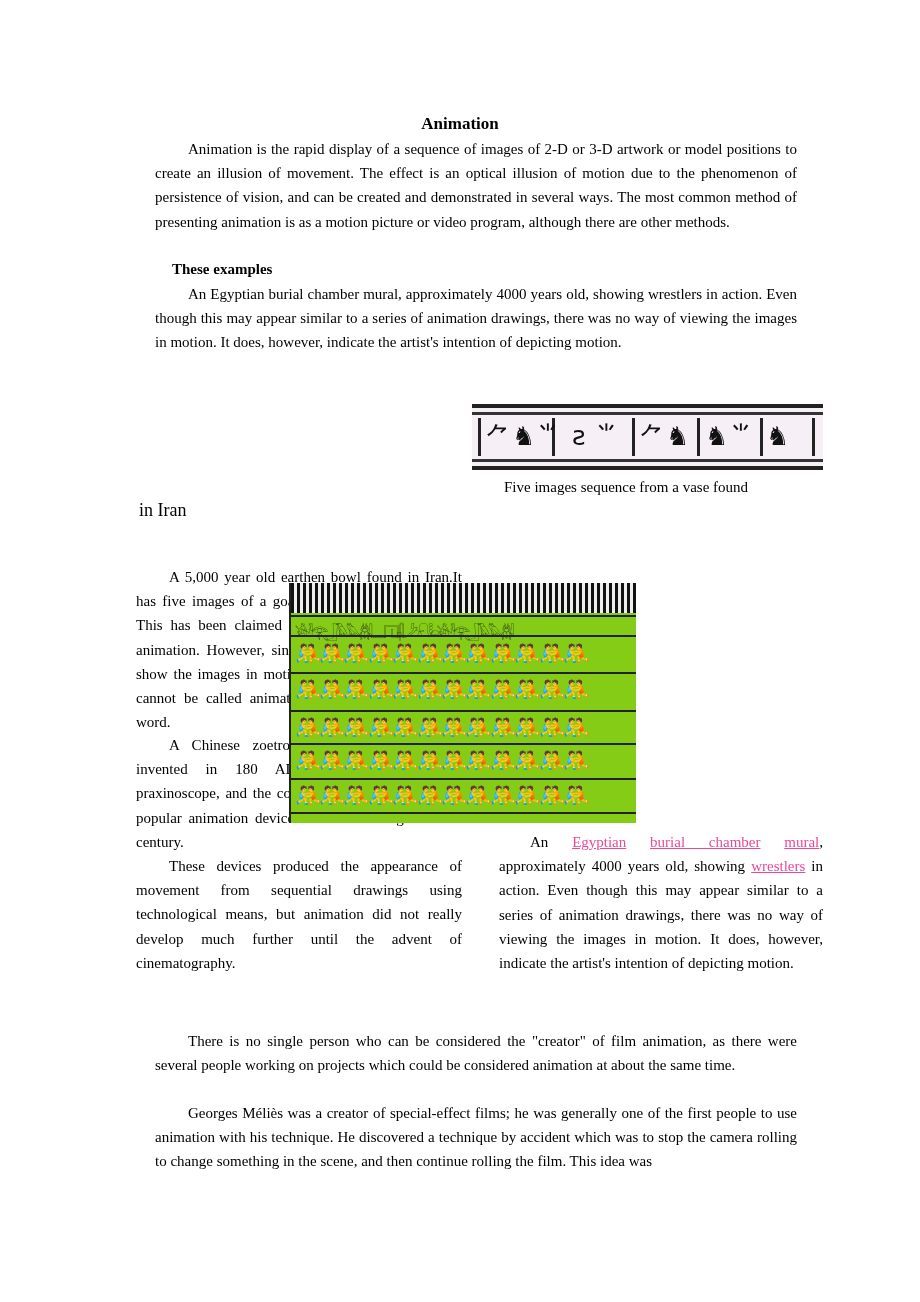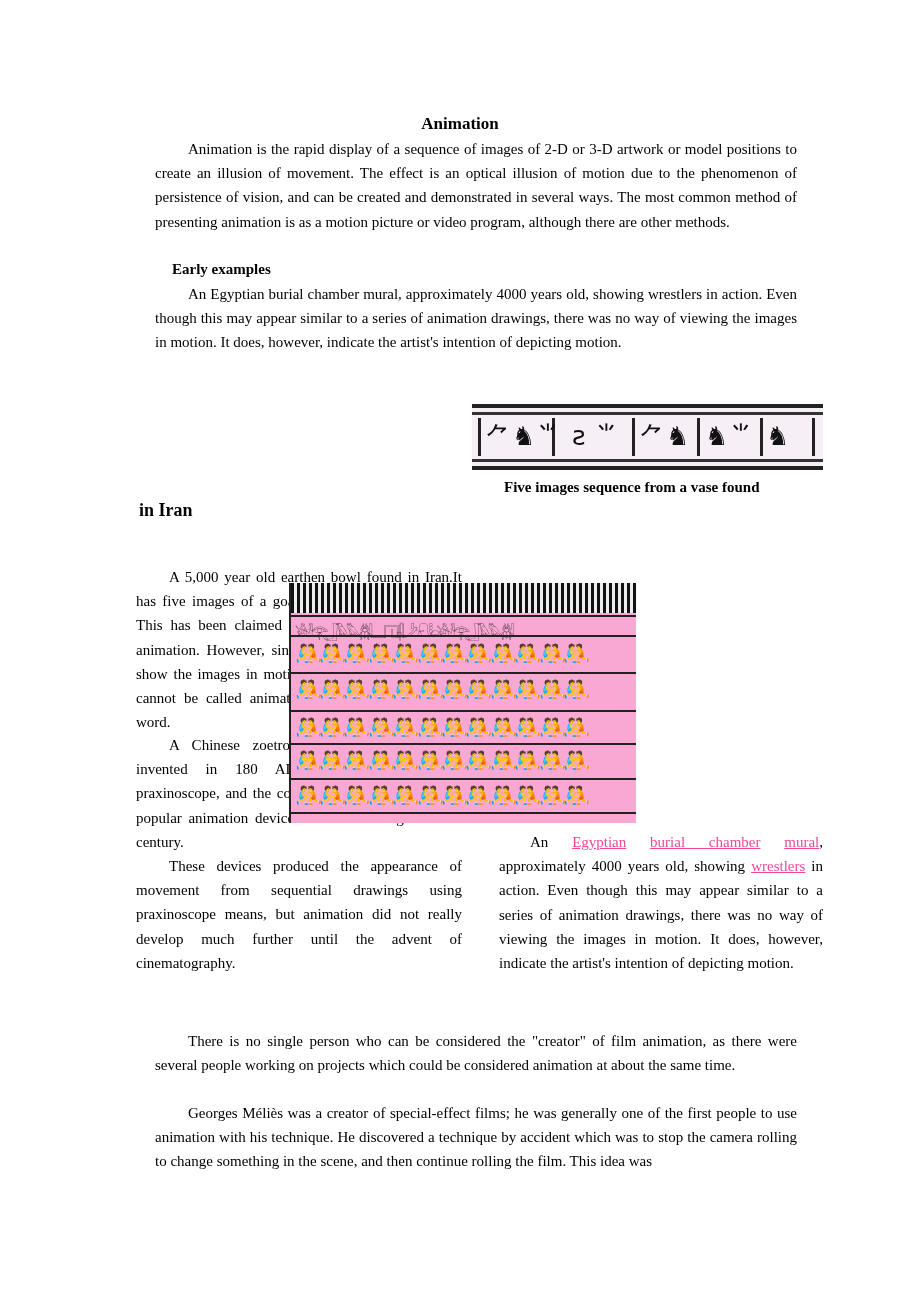--- a/index.html
+++ b/index.html
@@ -5,46 +5,46 @@
   html, body { margin:0; padding:0; background:#ffffff; }
   body { width:920px; height:1302px; position:relative; overflow:hidden;
          font-family:"Liberation Serif","DejaVu Serif",serif; color:#000; }
   .page { position:absolute; left:0; top:0; width:841px; height:1302px; }
   .title { position:absolute; top:113px; left:0; width:920px; text-align:center;
            font-weight:bold; font-size:17px; line-height:22px; }
   .para { position:absolute; font-size:15px; line-height:24.2px; text-align:justify;
           text-indent:33px; margin:0; }
   .full { left:139px; width:642px;margin-left:16px; }
   .heading { position:absolute; left:172px; top:257px; font-weight:bold; font-size:15px; line-height:24px; }
-  .caption { position:absolute; font-size:15px; line-height:24px;font-weight:bold; }
+  .caption { position:absolute; font-size:15px; line-height:24px; }
   a.link { color:#ec4899; text-decoration:underline; }
   .frieze { position:absolute; left:472px; top:404px; width:351px; height:66px;
             background:#f6f0f6; border-top:4px solid #222; border-bottom:4px solid #222; box-sizing:border-box; }
   .frieze .band { position:absolute; left:0; right:0; height:3px; background:#333; }
   .frieze .panel { position:absolute; top:10px; bottom:10px; border-left:3px solid #222; }
   .frieze .animal { position:absolute; font-size:26px; line-height:30px; top:13px; color:#111;
                     font-family:"DejaVu Sans",sans-serif; }
   .mural { position:absolute; left:289px; top:583px; width:345px; height:240px;
-           background:#f9a8d4; overflow:hidden; border-left:2px solid #222; }
+           background:#84cc16; overflow:hidden; border-left:2px solid #222; }
   .mural .crest { position:absolute; left:0; right:0; top:0; height:30px;
      background:repeating-linear-gradient(90deg,#111 0 3px,#eee 3px 6px); }
   .mural .rule { position:absolute; left:0; right:0; height:2px; background:#222; }
   .mural .row { position:absolute; left:4px; right:0; height:30px; overflow:hidden;
      font-family:"DejaVu Sans",sans-serif; font-size:22px; line-height:30px; letter-spacing:-3px; color:#1a1a1a; white-space:nowrap; }
 </style>
 </head>
 <body>
 
 <div class="page">
 
   <div class="title">Animation</div>
 
   <p class="para full" style="top:137px;">Animation is the rapid display of a sequence of images of 2-D or 3-D artwork or model positions to create an illusion of movement. The effect is an optical illusion of motion due to the phenomenon of persistence of vision, and can be created and demonstrated in several ways. The most common method of presenting animation is as a motion picture or video program, although there are other methods.</p>
 
-  <div class="heading">Early examples</div>
+  <div class="heading">These examples</div>
 
   <p class="para full" style="top:282px;">An Egyptian burial chamber mural, approximately 4000 years old, showing wrestlers in action. Even though this may appear similar to a series of animation drawings, there was no way of viewing the images in motion. It does, however, indicate the artist's intention of depicting motion.</p>
 
 
   <div class="frieze">
     <div class="band" style="top:4px;"></div>
     <div class="band" style="bottom:4px;"></div>
     <div class="panel" style="left:6px;"></div>
     <div class="panel" style="left:80px;"></div>
     <div class="panel" style="left:160px;"></div>
@@ -75,21 +75,21 @@
     <div class="row" style="top:92px;">🤼🤼🤼🤼🤼🤼🤼🤼🤼🤼🤼🤼</div>
     <div class="rule" style="top:127px;"></div>
     <div class="row" style="top:130px;">🤼🤼🤼🤼🤼🤼🤼🤼🤼🤼🤼🤼</div>
     <div class="rule" style="top:160px;"></div>
     <div class="row" style="top:163px;">🤼🤼🤼🤼🤼🤼🤼🤼🤼🤼🤼🤼</div>
     <div class="rule" style="top:195px;"></div>
     <div class="row" style="top:198px;">🤼🤼🤼🤼🤼🤼🤼🤼🤼🤼🤼🤼</div>
     <div class="rule" style="top:229px;"></div>
   </div>
 
-  <p class="para" style="left:136px; top:854px; width:326px;">These devices produced the appearance of movement from sequential drawings using praxinoscope means, but animation did not really develop much further until the advent of cinematography.</p>
+  <p class="para" style="left:136px; top:854px; width:326px;">These devices produced the appearance of movement from sequential drawings using technological means, but animation did not really develop much further until the advent of cinematography.</p>
 
   <p class="para" style="left:499px; top:830px; width:324px; text-indent:31px;"><span>An </span><a class="link">Egyptian</a> <a class="link">burial chamber</a> <a class="link">mural</a><span>, approximately 4000 years old, showing </span><a class="link">wrestlers</a><span> in action. Even though this may appear similar to a series of animation drawings, there was no way of viewing the images in motion. It does, however, indicate the artist's intention of depicting motion.</span></p>
 
   <p class="para full" style="top:1029px;">There is no single person who can be considered the "creator" of film animation, as there were several people working on projects which could be considered animation at about the same time.</p>
 
   <p class="para full" style="top:1101px;">Georges Méliès was a creator of special-effect films; he was generally one of the first people to use animation with his technique. He discovered a technique by accident which was to stop the camera rolling to change something in the scene, and then continue rolling the film. This idea was</p>
 
 </div>
 
 </body></html>

